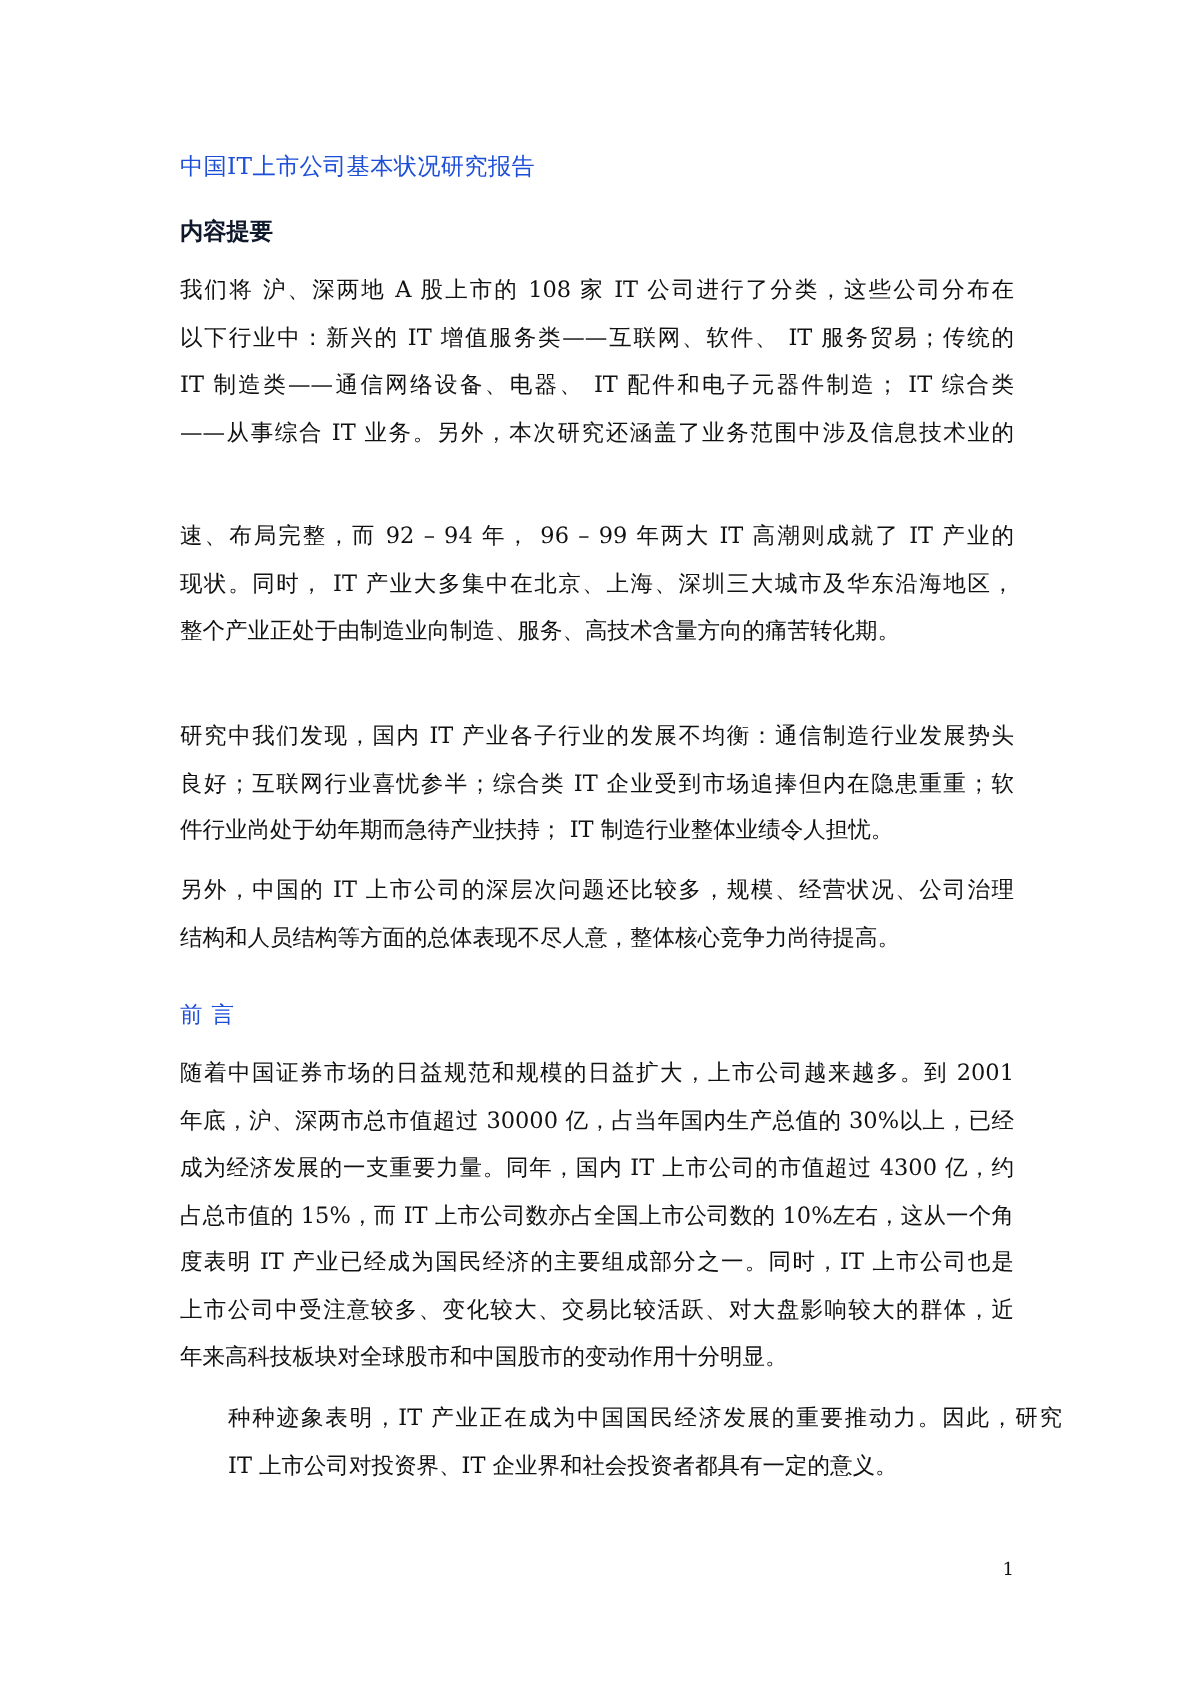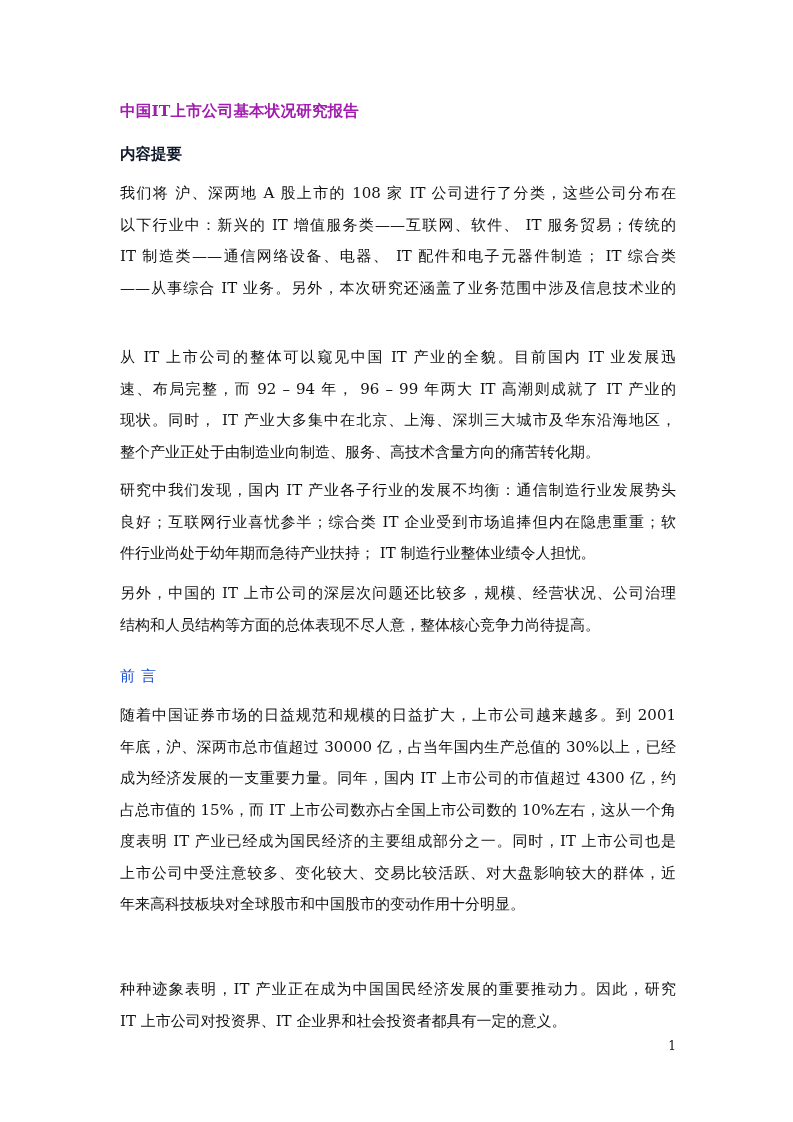--- a/index.html
+++ b/index.html
@@ -1,19 +1,19 @@
 <!DOCTYPE html>
 <html><head>
 <meta charset="utf-8">
 <style>
   html, body { margin: 0; padding: 0; background: #ffffff; }
   body { width: 793px; height: 1122px; position: relative; overflow: hidden;
          font-family: "DejaVu Serif", "Liberation Serif", serif; color: #111; }
   .page { position: absolute; left: 120px; top: 0; width: 556px; }
-  .title { position: absolute; top: 101px; left: 0; font-size: 15.5px; font-weight: bold; color: #a21caf; white-space: nowrap; letter-spacing: 0.2px; }
+  .title { position: absolute; top: 101px; left: 0; font-size: 15.5px; font-weight: normal; color: #1d4ed8; white-space: nowrap; letter-spacing: 0.2px; }
   .heading { position: absolute; left: 0; font-size: 15.5px; font-weight: bold; color: #0f172a; white-space: nowrap; }
   .plain-heading { position: absolute; left: 0; font-size: 15px; color: #1d4ed8; white-space: nowrap; letter-spacing: 6px; }
   .para { position: absolute; left: 0; width: 556px; font-size: 15px; line-height: 31.5px; text-align: justify; text-justify: inter-character; }
   .line { display: block; white-space: nowrap; text-align-last: justify; text-align: justify; }
   .line.last { text-align-last: left; }
   .page-number { position: absolute; right: 117px; top: 1039px; font-size: 12px; color: #111; }
 </style>
 </head>
 <body>
 
@@ -23,21 +23,20 @@
   <div class="heading" style="top:144px;">内容提要</div>
 
   <div class="para" style="top:178px;">
     <span class="line">我们将 沪、深两地 A 股上市的 108 家 IT 公司进行了分类，这些公司分布在</span>
     <span class="line">以下行业中：新兴的 IT 增值服务类——互联网、软件、 IT 服务贸易；传统的</span>
     <span class="line">IT 制造类——通信网络设备、电器、 IT 配件和电子元器件制造； IT 综合类</span>
     <span class="line">——从事综合 IT 业务。另外，本次研究还涵盖了业务范围中涉及信息技术业的</span>
   </div>
 
   <div class="para" style="top:342px;">
-    <span class="line">从 IT 上市公司的整体可以窥见中国 IT 产业的全貌。目前国内 IT 业发展迅</span>
     <span class="line">速、布局完整，而 92 – 94 年， 96 – 99 年两大 IT 高潮则成就了 IT 产业的</span>
     <span class="line">现状。同时， IT 产业大多集中在北京、上海、深圳三大城市及华东沿海地区，</span>
     <span class="line last">整个产业正处于由制造业向制造、服务、高技术含量方向的痛苦转化期。</span>
   </div>
 
   <div class="para" style="top:475px;">
     <span class="line">研究中我们发现，国内 IT 产业各子行业的发展不均衡：通信制造行业发展势头</span>
     <span class="line">良好；互联网行业喜忧参半；综合类 IT 企业受到市场追捧但内在隐患重重；软</span>
     <span class="line last">件行业尚处于幼年期而急待产业扶持； IT 制造行业整体业绩令人担忧。</span>
   </div>
@@ -52,19 +51,19 @@
   <div class="para" style="top:700px;">
     <span class="line">随着中国证券市场的日益规范和规模的日益扩大，上市公司越来越多。到 2001</span>
     <span class="line">年底，沪、深两市总市值超过 30000 亿，占当年国内生产总值的 30%以上，已经</span>
     <span class="line">成为经济发展的一支重要力量。同年，国内 IT 上市公司的市值超过 4300 亿，约</span>
     <span class="line">占总市值的 15%，而 IT 上市公司数亦占全国上市公司数的 10%左右，这从一个角</span>
     <span class="line">度表明 IT 产业已经成为国民经济的主要组成部分之一。同时，IT 上市公司也是</span>
     <span class="line">上市公司中受注意较多、变化较大、交易比较活跃、对大盘影响较大的群体，近</span>
     <span class="line last">年来高科技板块对全球股市和中国股市的变动作用十分明显。</span>
   </div>
 
-  <div class="para" style="top:974px;">
+  <div class="para" style="top:930px;margin-left:32px;">
     <span class="line">种种迹象表明，IT 产业正在成为中国国民经济发展的重要推动力。因此，研究</span>
     <span class="line last">IT 上市公司对投资界、IT 企业界和社会投资者都具有一定的意义。</span>
   </div>
 </div>
 
 <div class="page-number">1</div>
 
 </body></html>

